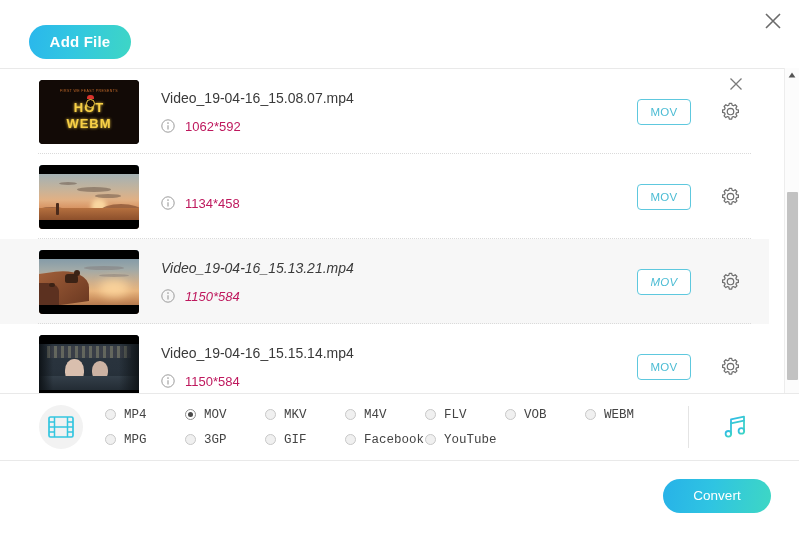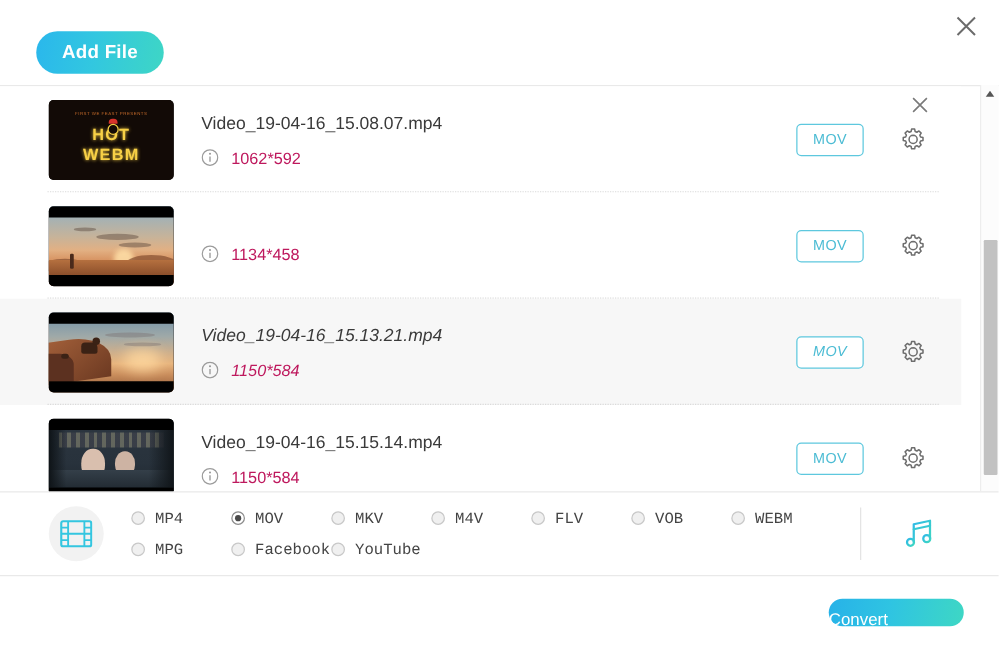--- a/index.html
+++ b/index.html
@@ -305,27 +305,27 @@
 
   
   .bottom {
     position: absolute; left: 0; top: 460px;
     width: 799px; height: 74px;
     background: #ffffff;
     border-top: 1px solid #e9e9e9;
   }
   .convert-btn {
     position: absolute; right: 28px; top: 18px;
-    width: 108px; height: 22px;
+    width: 108px; height: 34px;
     border: none; border-radius: 17px;
     background: linear-gradient(100deg, #27b2e8 0%, #2fc4e2 45%, #3ed7c4 100%);
     color: #ffffff;
     font-family: "Liberation Sans", sans-serif;
     font-size: 13.5px;
-    line-height: 34px; 
+    line-height: 34px; text-align: center;
     cursor: pointer;
   }
 </style>
 </head>
 <body>
 
 <div class="app">
 
   <div class="topbar">
     <div class="add-file-btn">Add File</div>
@@ -529,20 +529,28 @@
         <span class="radio"></span>
         <span>VOB</span>
       </div>
       <div class="fmt-opt">
         <span class="radio"></span>
         <span>WEBM</span>
       </div>
       <div class="fmt-opt">
         <span class="radio"></span>
         <span>MPG</span>
+      </div>
+      <div class="fmt-opt">
+        <span class="radio"></span>
+        <span>3GP</span>
+      </div>
+      <div class="fmt-opt">
+        <span class="radio"></span>
+        <span>GIF</span>
       </div>
       <div class="fmt-opt">
         <span class="radio"></span>
         <span>Facebook</span>
       </div>
       <div class="fmt-opt">
         <span class="radio"></span>
         <span>YouTube</span>
       </div>
     </div>

